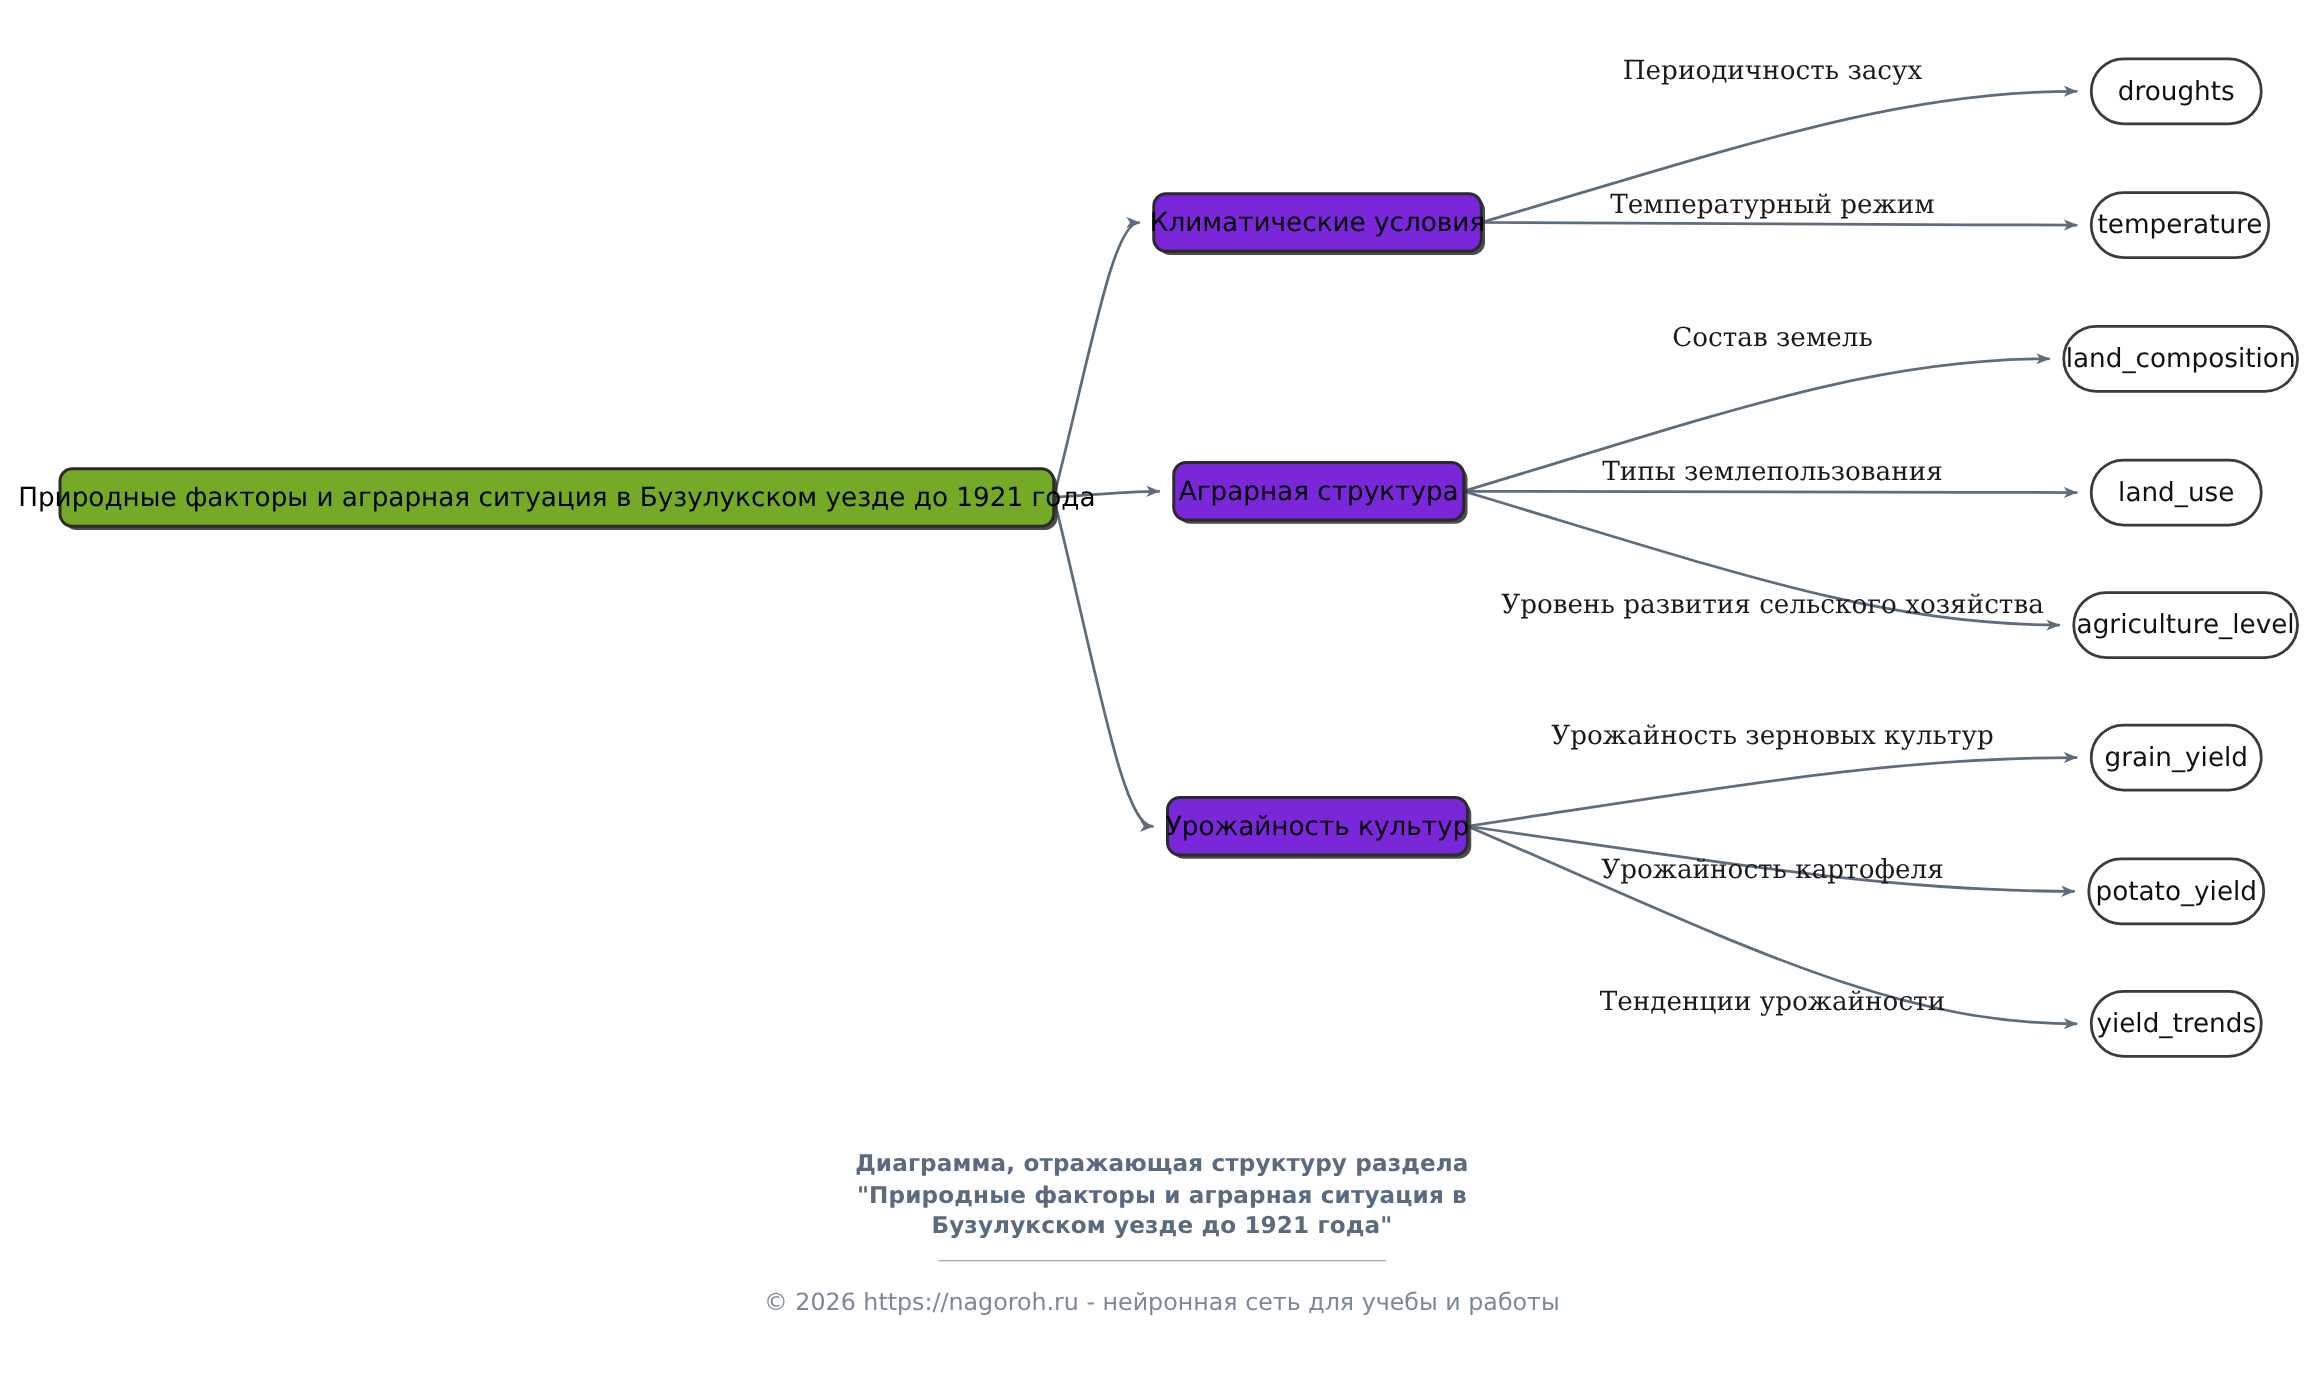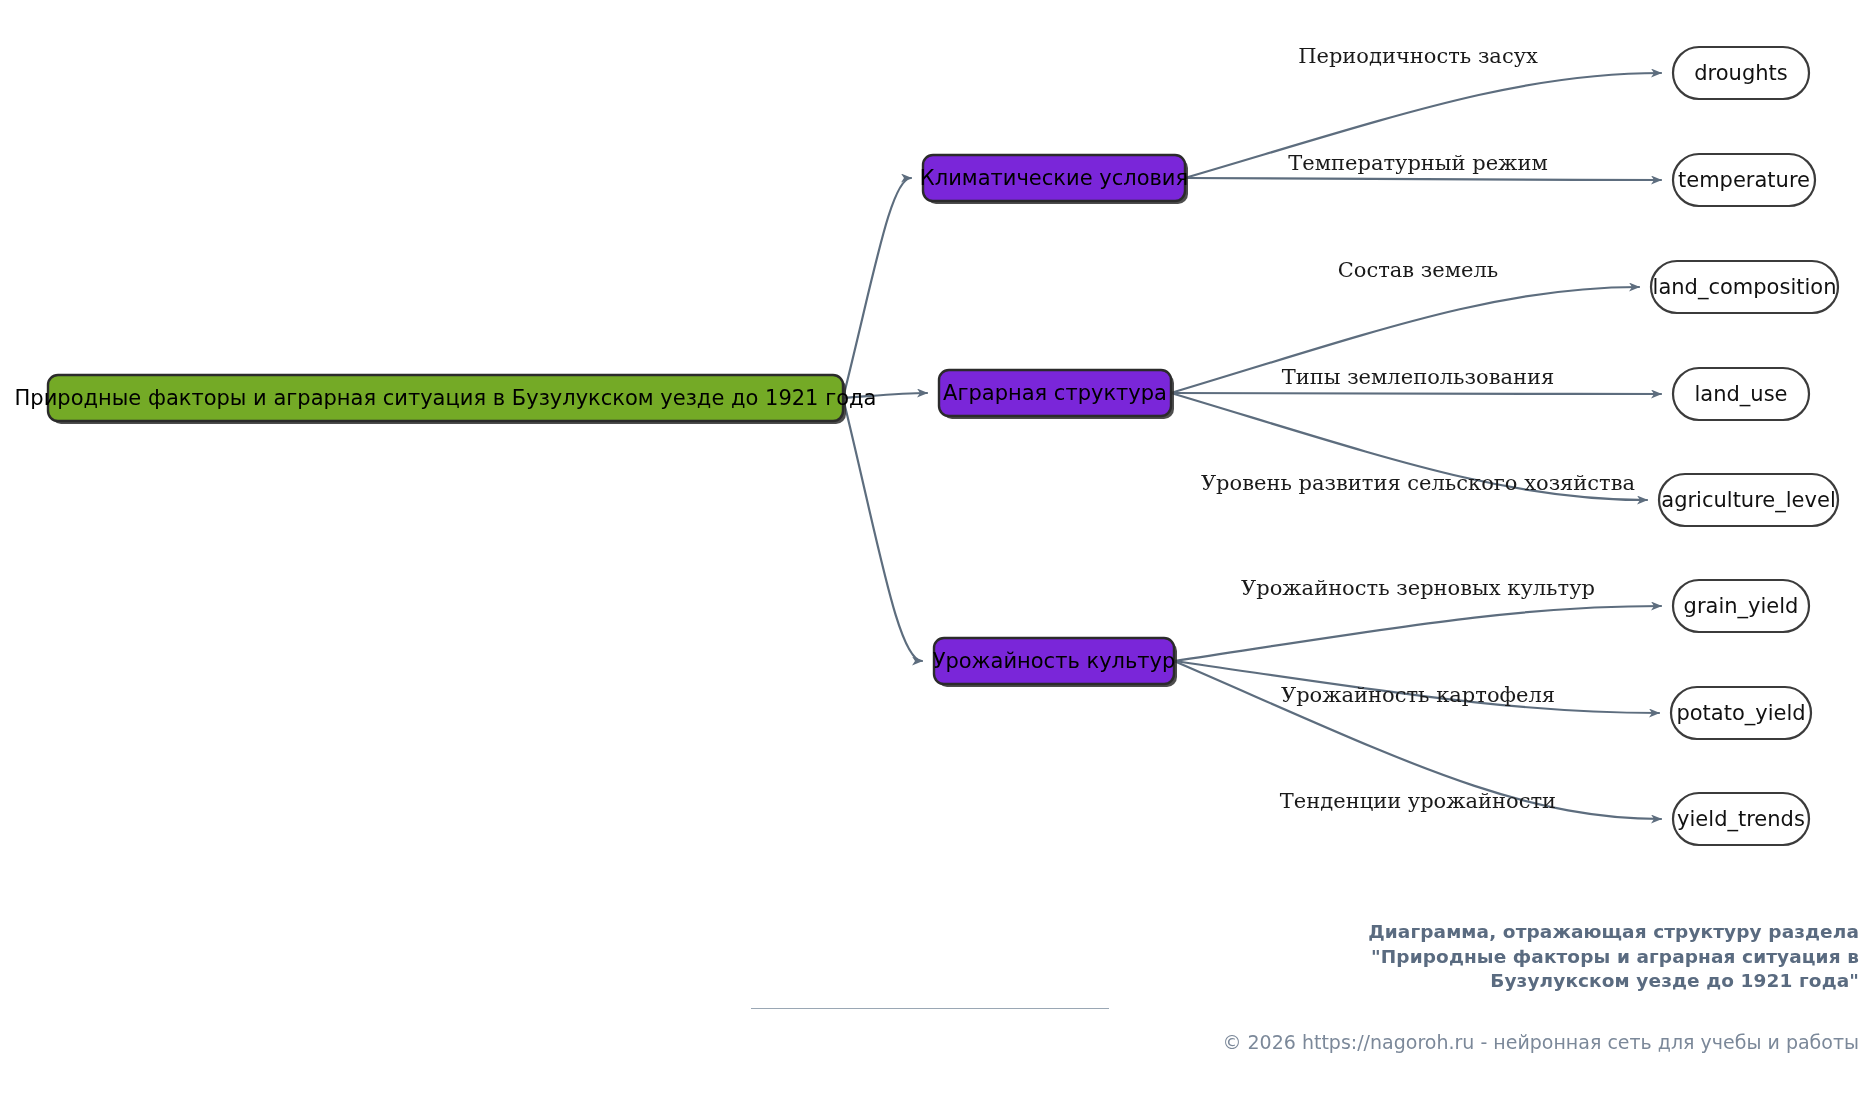--- a/index.html
+++ b/index.html
@@ -78,33 +78,31 @@
     text-align: center;
     font-family: "DejaVu Sans", sans-serif;
   }
   #caption-title {
     font-size: 18.5px;
     font-weight: bold;
     color: #5a6b80;
     line-height: 1.33;
     white-space: pre-line;
     letter-spacing: 0.1px;
-    text-align: right;
   }
   #caption-divider {
     width: 358px;
     height: 1px;
     background: #9aa7b4;
     margin: 14px auto 0 auto;
   }
   #caption-credit {
     margin-top: 22px;
     font-size: 19px;
     color: #7b8899;
-    text-align: right;
   }
 </style>
 </head>
 <body>
 
 <div id="mindmap-root">
   <svg id="diagram" viewBox="0 0 1859 1107" xmlns="http://www.w3.org/2000/svg">
     <defs>
       <marker id="arrowhead" markerWidth="11" markerHeight="9" refX="10" refY="4.5" orient="auto" markerUnits="userSpaceOnUse">
         <path d="M0,0 L11,4.5 L0,9 L3,4.5 Z" fill="#5d6d7e"></path>

